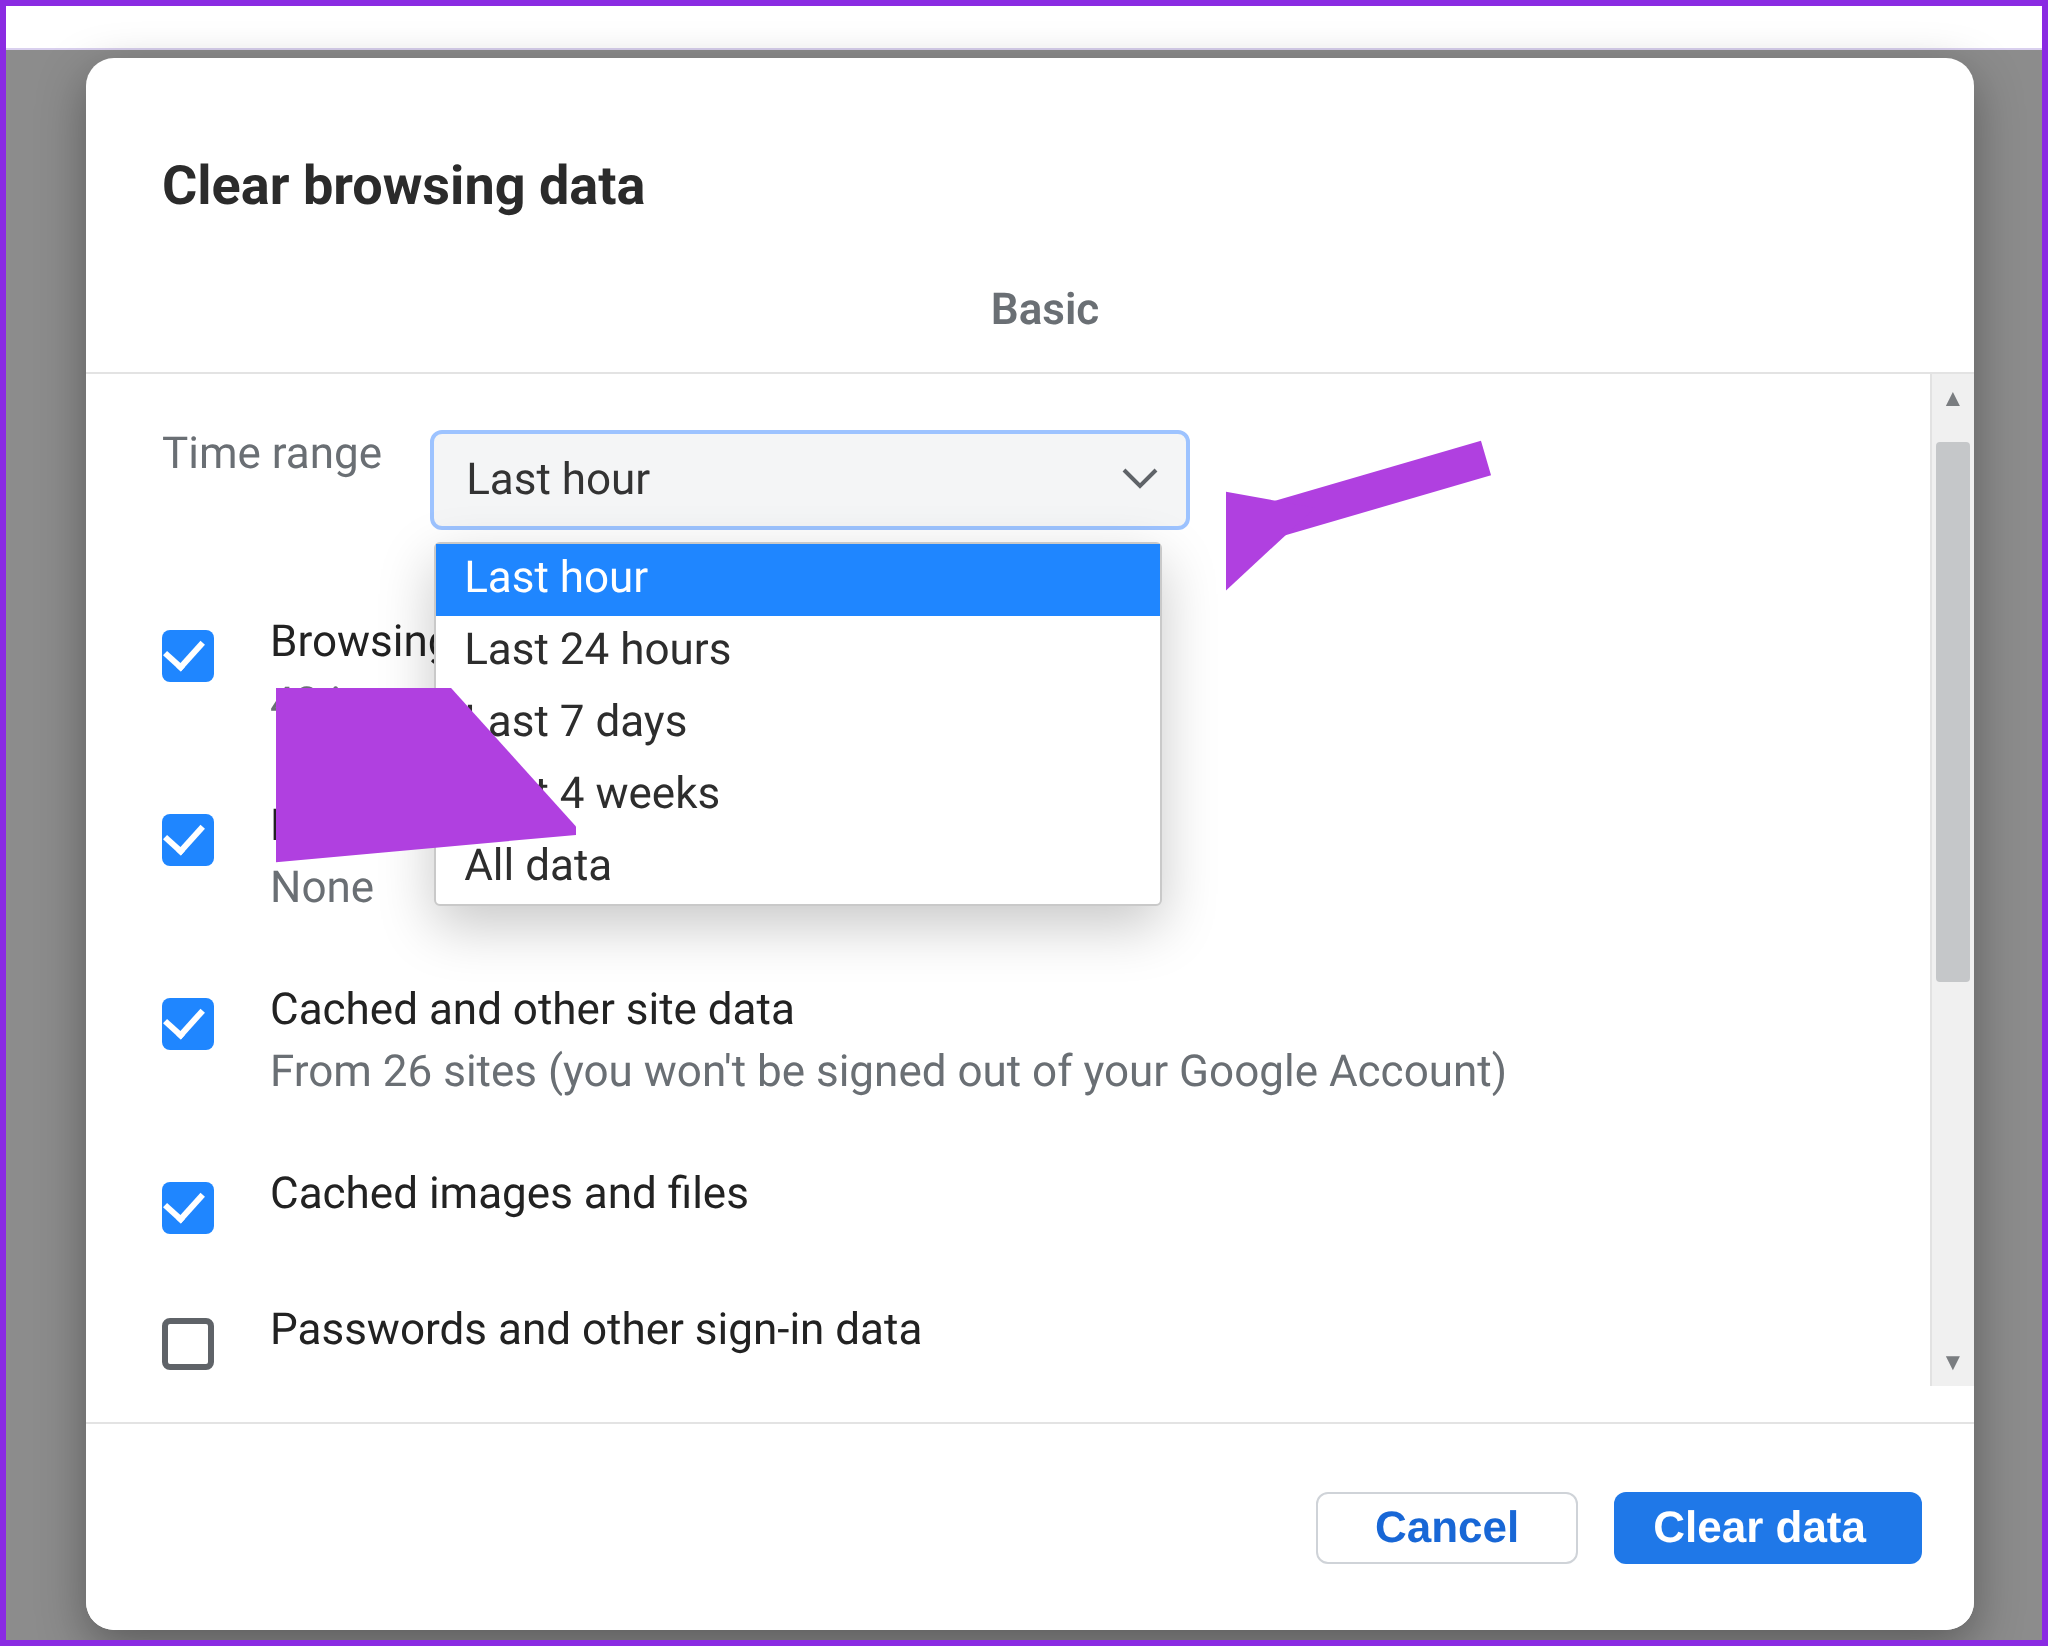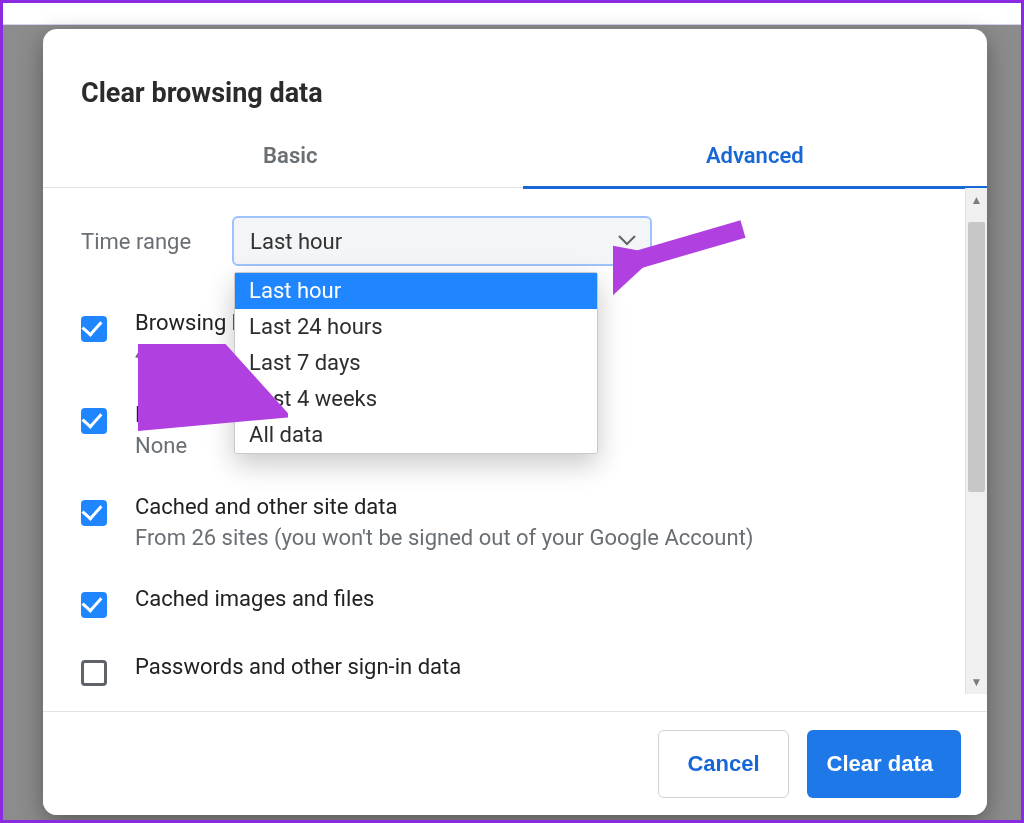--- a/index.html
+++ b/index.html
@@ -67,31 +67,31 @@
     .body {
       position: relative;
       padding: 28px 28px 0 38px;
       height: 506px;             
       overflow: hidden;
     }
 
     
     .time-row {
       display: flex;
-      align-items: center;
-      gap: 41px;
+      align-items: flex-start;
+      gap: 24px;
     }
     .time-label {
       font-size: 22px;
       color: #6a6f74;
     }
 
     .select {
       position: relative;
-      width: 420px;
+      width: 380px;
       height: 50px;
       border: 2px solid #9dc3ff;
       border-radius: 6px;
       background: #f4f5f6;
       display: flex;
       align-items: center;
       padding: 0 14px 0 16px;
       cursor: pointer;
     }
     .select .sel-text { font-size: 22px; color: #333; }
@@ -175,21 +175,21 @@
       height: 104px;
       border-top: 1px solid #e3e3e3;
       display: flex;
       align-items: center;
       justify-content: flex-end;
       gap: 18px;
       padding-right: 26px;
       background: #fff;
     }
     .btn {
-      height: 68px;
+      height: 36px;
       padding: 0 28px;
       font-size: 22px;
       font-weight: 600;
       border-radius: 6px;
       cursor: pointer;
       border: none;
     }
     .btn.secondary {
       background: #fff;
       color: #1867d6;
@@ -212,21 +212,20 @@
 <body>
 
 <div class="topstrip"></div>
 
 <div class="dialog">
 
   <div class="dlg-title">Clear browsing data</div>
 
   <div class="tabs">
     <div class="tab">Basic</div>
-    <div class="tab active">Advanced</div>
   </div>
 
   <div class="body">
 
     <div class="scrolltrack">
       <div class="scrollarrow up">▲</div>
       <div class="scrollthumb"></div>
       <div class="scrollarrow dn">▼</div>
     </div>
 

